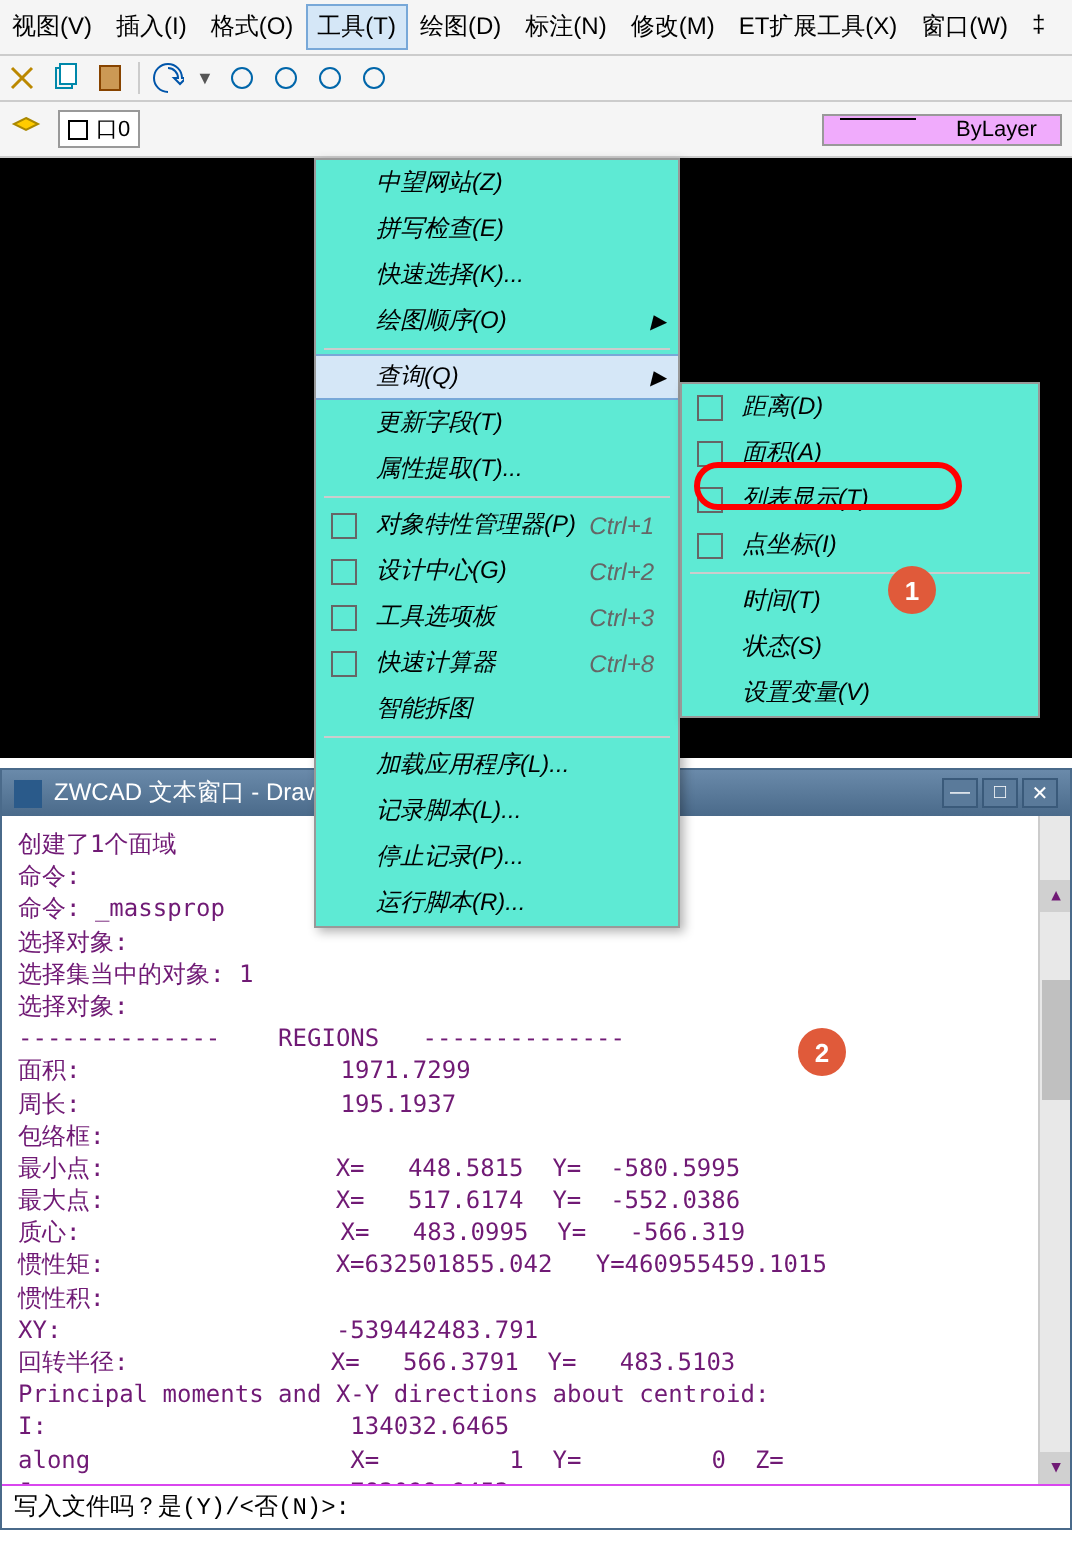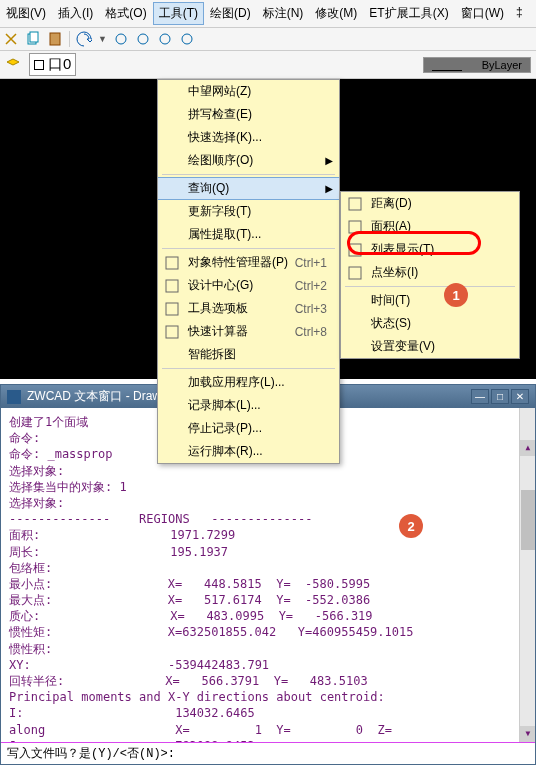--- a/index.html
+++ b/index.html
@@ -4,25 +4,25 @@
 <style>
 * { box-sizing: border-box; margin: 0; padding: 0; }
 body { font-family: "Microsoft YaHei", SimSun, sans-serif; font-size: 12px; background: #fff; width: 536px; }
 .menubar { display: flex; background: #f5f5f5; border-bottom: 1px solid #ccc; padding: 2px 0; }
 .menubar span { padding: 3px 6px; cursor: default; }
 .menubar span.active { background: #d5e7f7; border: 1px solid #78a8d8; padding: 2px 5px; }
 .toolbar { display: flex; background: #f5f5f5; padding: 3px; gap: 6px; align-items: center; border-bottom: 1px solid #ccc; }
 .tb-icon { width: 16px; height: 16px; display: inline-block; }
 .sep { width: 1px; height: 16px; background: #ccc; }
 .propbar { display: flex; background: #f5f5f5; padding: 3px 5px; align-items: center; gap: 8px; border-bottom: 1px solid #ccc; height: 28px; }
-.layer-sel { border: 1px solid #999; background: #fff; padding: 1px 4px; font-size: 15px; display: flex; align-items: center; gap: 4px; }
-.bylayer-box { border: 1px solid #999; background: #737373; padding: 1px 8px; font-size: 11px; margin-left: auto; display: flex; align-items: flex-end; gap: 20px; width: 108px; }
+.layer-sel { border: 1px solid #999; background: #fff; padding: 1px 4px; font-size: 11px; display: flex; align-items: center; gap: 4px; }
+.bylayer-box { border: 1px solid #999; background: #f0abfc; padding: 1px 8px; font-size: 11px; margin-left: auto; display: flex; align-items: flex-start; gap: 20px; width: 120px; }
 .bylayer-box .line { width: 38px; height: 1px; background: #000; }
 .canvas-area { background: #000; height: 300px; position: relative; }
-.menu { position: absolute; background: #fef9c3; border: 1px solid #999; box-shadow: 2px 2px 5px rgba(0,0,0,0.3); min-width: 180px; }
+.menu { position: absolute; background: #5eead4; border: 1px solid #999; box-shadow: 2px 2px 5px rgba(0,0,0,0.3); min-width: 180px; font-style: italic; }
 .menu-item { display: flex; align-items: center; padding: 3px 20px 3px 30px; cursor: default; position: relative; }
 .menu-item.sel { background: #d5e7f7; border-top: 1px solid #78a8d8; border-bottom: 1px solid #78a8d8; padding-top: 2px; padding-bottom: 2px; }
 .menu-item .arrow { position: absolute; right: 6px; font-size: 10px; }
 .menu-item .shortcut { position: absolute; right: 12px; color: #666; }
 .menu-item .micon { position: absolute; left: 6px; width: 16px; height: 16px; }
 .menu-sep { height: 1px; background: #ccc; margin: 2px 4px; }
 .menu1 { top: 0; left: 157px; width: 183px; }
 .menu2 { top: 112px; left: 340px; width: 160px; }
 .red-oval { position: absolute; border: 3px solid #ff0000; border-radius: 12px; width: 134px; height: 24px; left: 347px; top: 152px; pointer-events: none; }
 .badge { position: absolute; width: 24px; height: 24px; border-radius: 50%; background: #e05a3a; color: #fff; display: flex; align-items: center; justify-content: center; font-weight: bold; font-size: 13px; }

